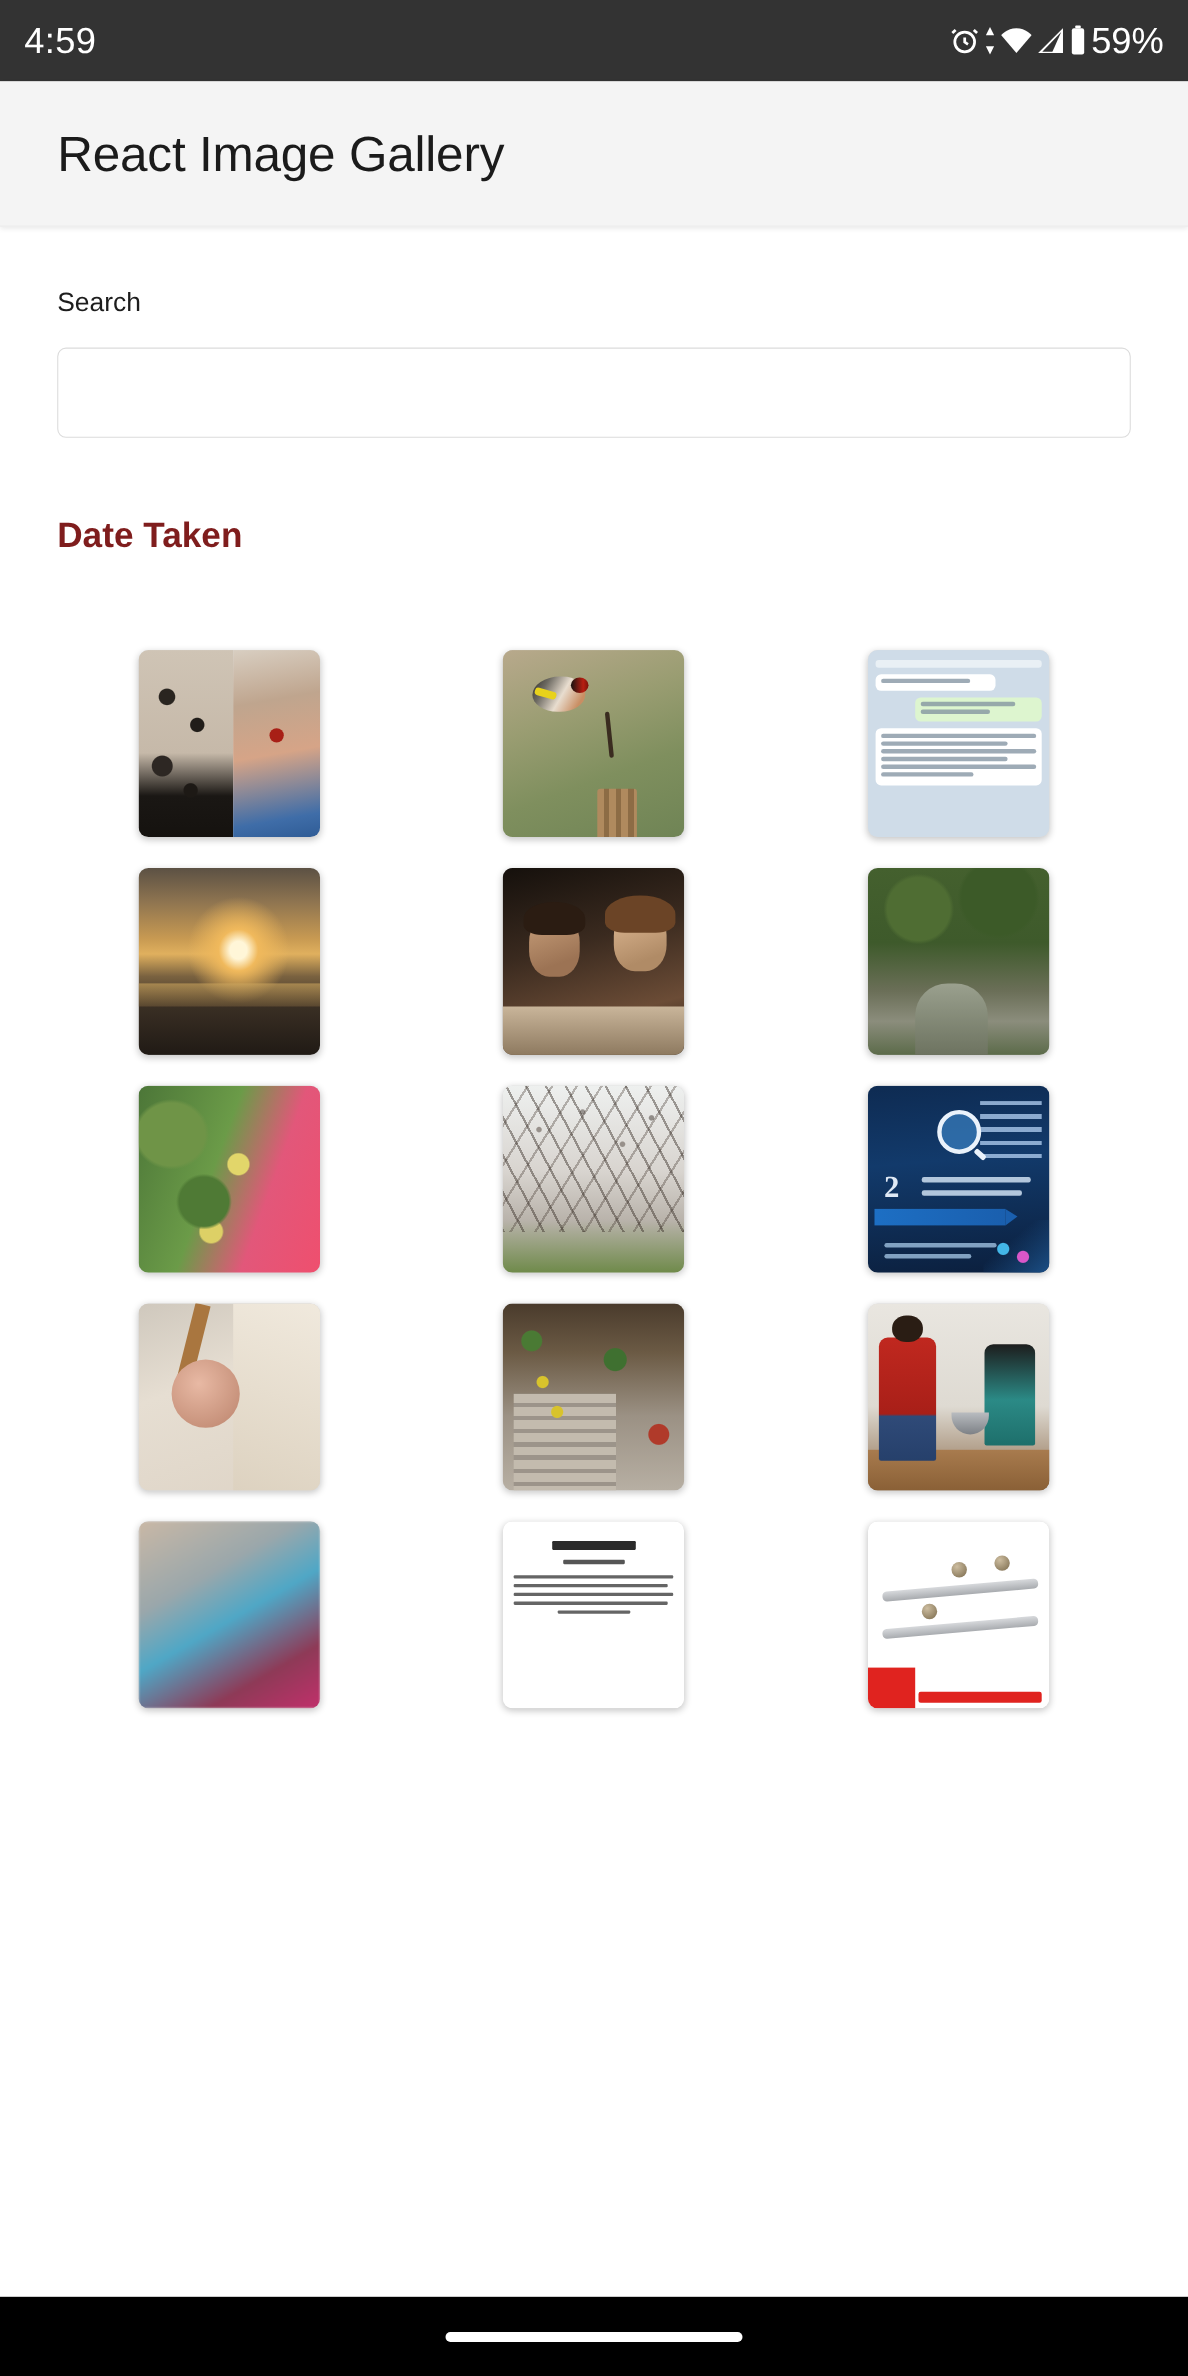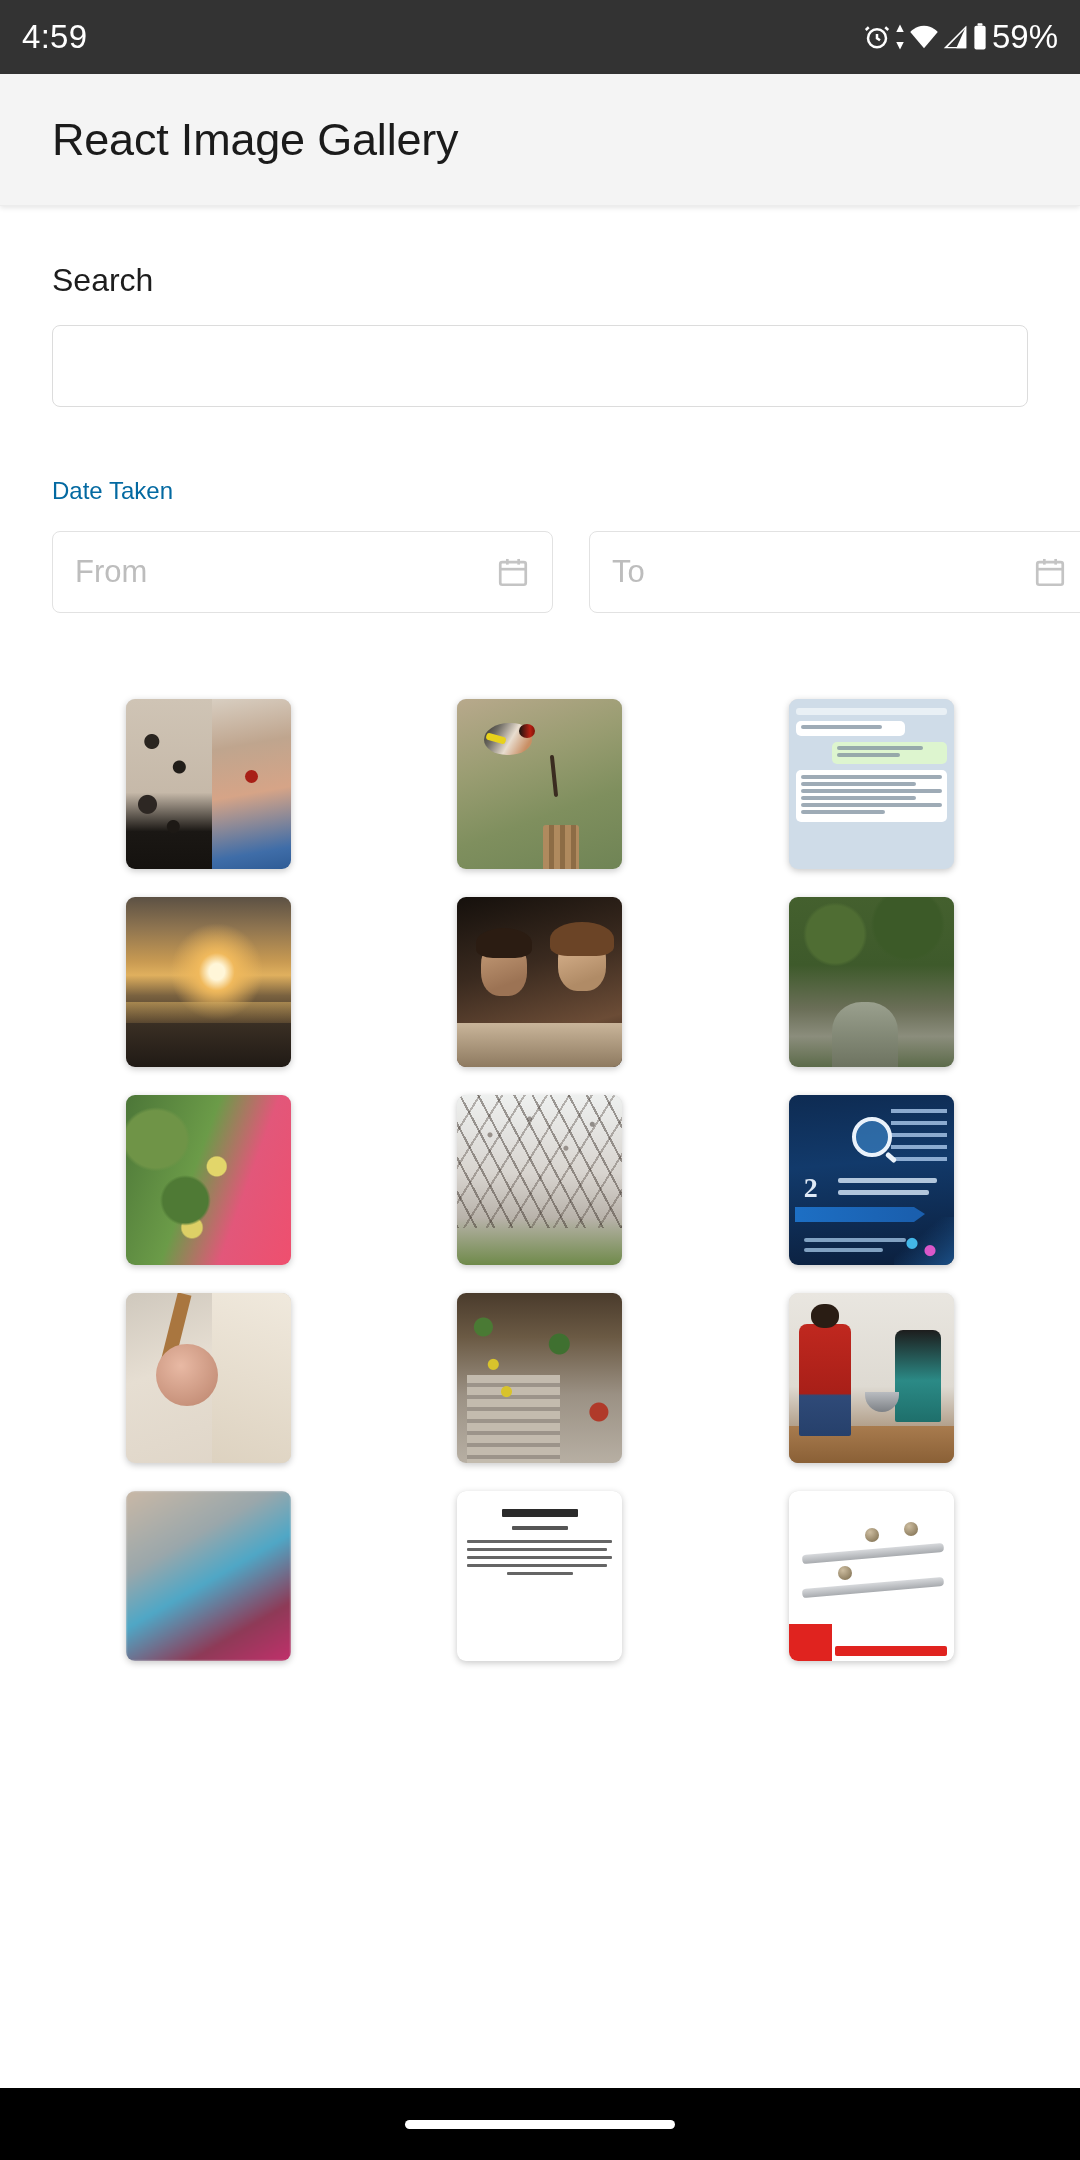--- a/index.html
+++ b/index.html
@@ -28,34 +28,34 @@
     border-bottom:1px solid #ececec;
     box-shadow:0 2px 5px rgba(0,0,0,0.10);
     position:relative; z-index:5;
   }
   .appbar-title { font-size:45px; color:#1b1b1b; font-weight:400; letter-spacing:-0.2px; }
 
   
   .content { padding:0 52px; background:#fff; }
 
   .field-label {
-    font-size:32px; color:#1d1d1d; font-weight:400;
+    font-size:24px; color:#1d1d1d; font-weight:400;
     margin-top:56px; margin-bottom:26px;
   }
   .search-input {
     width:100%; height:82px;
     border:1px solid #dcdcdc; border-radius:8px;
     background:#fff; font-size:30px; color:#222;
     padding:0 22px; outline:none;
     font-family:"Liberation Sans", sans-serif;
   }
   .search-input::placeholder { color:#b3b3b3; }
 
   .date-label {
-    font-size:24px; color:#0369a1; font-weight:400;
+    font-size:32px; color:#7f1d1d; font-weight:700;
     margin-top:70px; margin-bottom:26px;
   }
   .date-row { display:flex; gap:36px; }
   .date-field {
     position:relative; flex:1 1 0;
     height:82px; border:1px solid #e2e2e2; border-radius:8px;
     background:#fff; display:flex; align-items:center;
   }
   .date-field input {
     flex:1; border:none; outline:none; background:transparent;
@@ -412,47 +412,20 @@
   <div class="appbar">
     <div class="appbar-title">React Image Gallery</div>
   </div>
 
   <div class="content">
 
     <div class="field-label">Search</div>
     <input class="search-input" type="text" placeholder="" style="">
 
     <div class="date-label">Date Taken</div>
-    <div class="date-row">
-
-      <div class="date-field">
-        <input type="text" placeholder="From" style="">
-        <span class="cal-icon">
-          <svg width="34" height="34" viewBox="0 0 24 24" fill="none" stroke="#c4c4c4" stroke-width="1.9">
-            <rect x="3" y="5" width="18" height="16" rx="1.4"></rect>
-            <path d="M3 10h18"></path>
-            <path d="M8 2.8v4"></path>
-              <path d="M16 2.8v4"></path>
-          </svg>
-        </span>
-      </div>
-
-      <div class="date-field">
-        <input type="text" placeholder="To" style="">
-        <span class="cal-icon">
-          <svg width="34" height="34" viewBox="0 0 24 24" fill="none" stroke="#c4c4c4" stroke-width="1.9">
-            <rect x="3" y="5" width="18" height="16" rx="1.4"></rect>
-            <path d="M3 10h18"></path>
-            <path d="M8 2.8v4"></path>
-              <path d="M16 2.8v4"></path>
-          </svg>
-        </span>
-      </div>
-
-    </div>
 
     
     <div class="gallery">
 
       <div class="thumb">
         <div class="art art-split">
             <div class="left"></div>
             <div class="right"></div>
           </div>
       </div>

